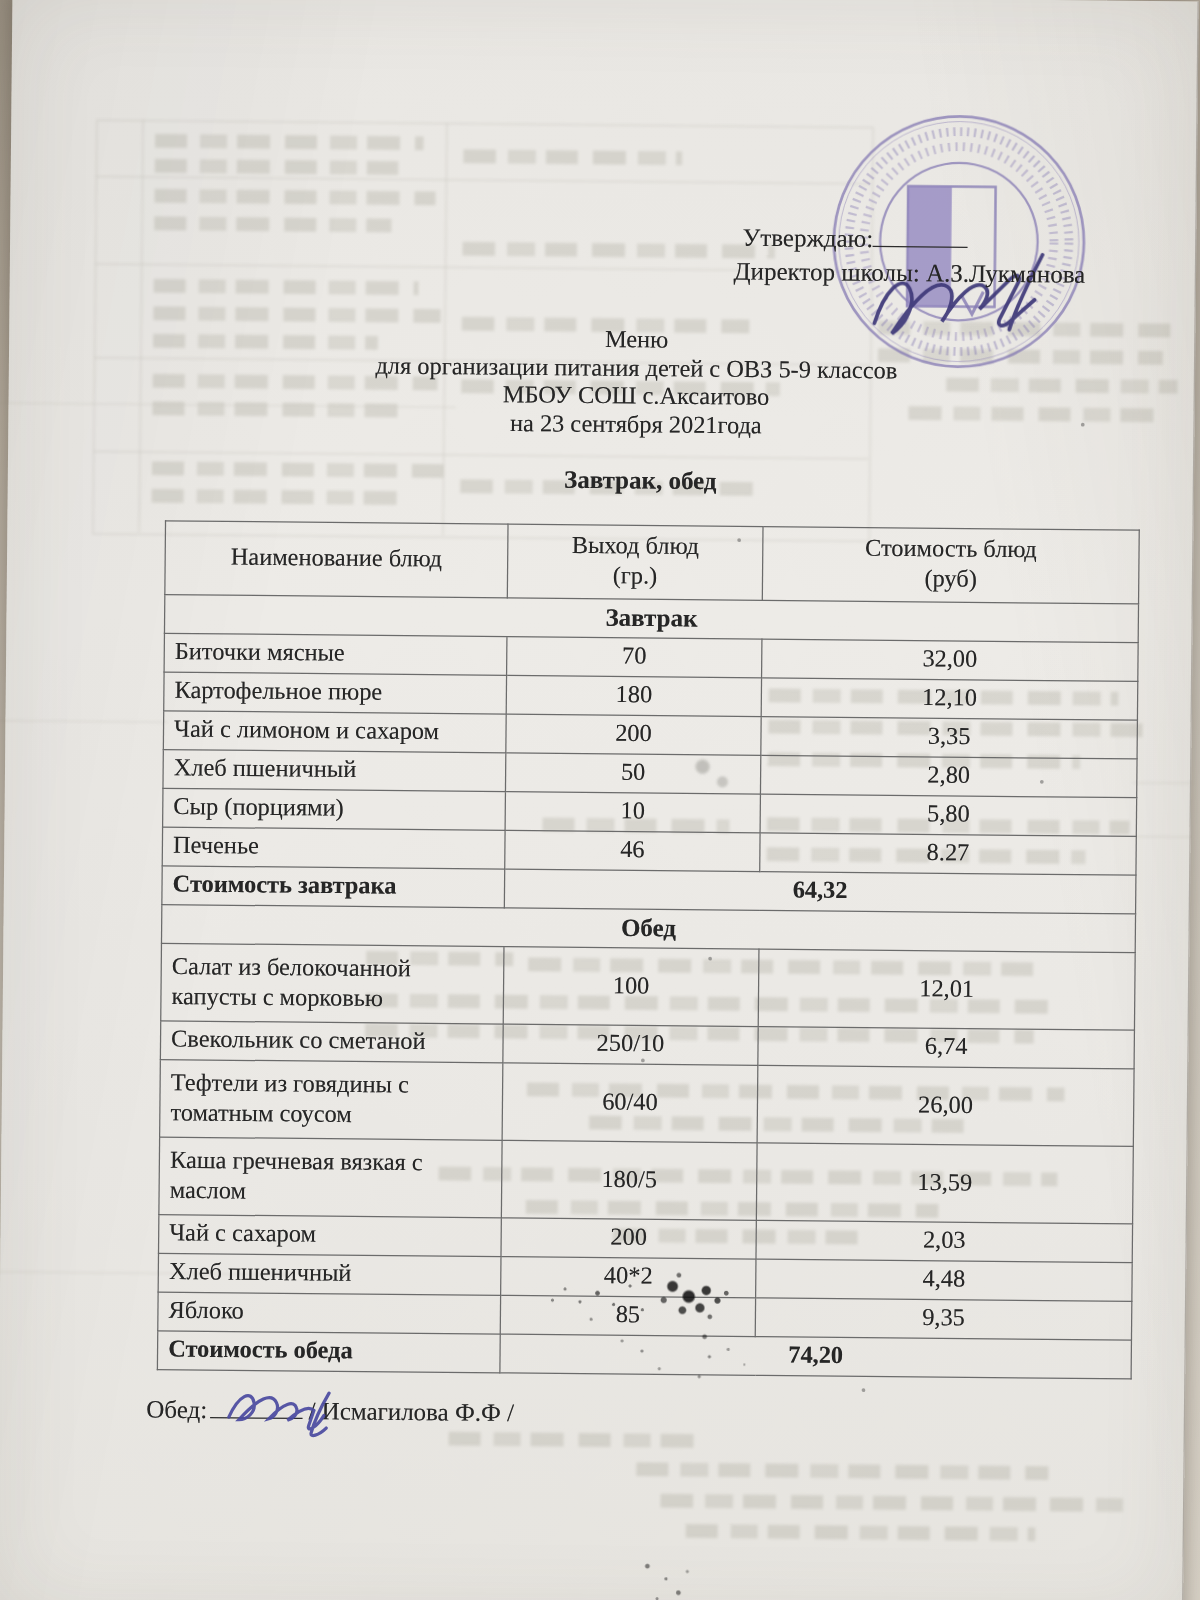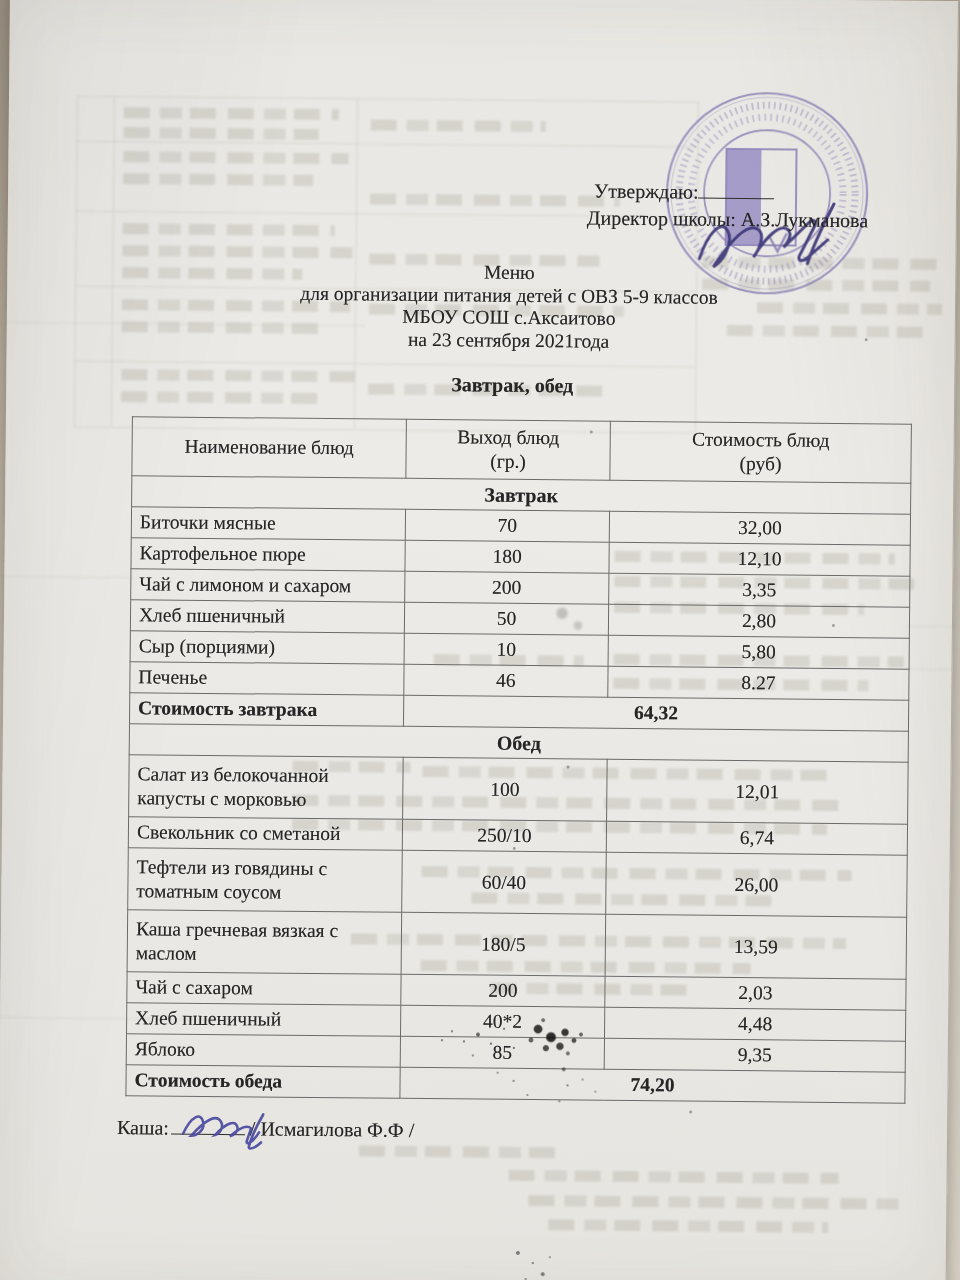--- a/index.html
+++ b/index.html
@@ -292,21 +292,21 @@
             <td class="cell-price">9,35</td>
           </tr>
           <tr style="height: 31px;">
             <td class="total-label">Стоимость обеда</td>
             <td colspan="2" class="total-value">74,20</td>
           </tr>
         </tbody>
     </table>
 
     <div class="cook ptxt">
-      <span>Каша:</span><span class="cook-underline"></span>
+      <span>Обед:</span><span class="cook-underline"></span>
       <span>/ Исмагилова Ф.Ф /</span>
       <svg class="cooksig" width="110" height="52" viewBox="0 0 110 52">
         <path d="M8,34 C16,16 26,12 28,22 C30,30 22,36 16,36 C32,18 42,14 46,22 C49,28 44,34 40,35 C52,22 60,20 62,26 C64,31 59,35 55,36 C64,28 72,24 76,28 L72,40 C70,46 78,42 84,32 M88,14 C80,28 76,38 74,46 C73,50 80,48 86,42" stroke="#4a4aa0" stroke-width="2.6" fill="none" stroke-linecap="round" opacity="0.92"></path>
       </svg>
     </div>
 
     <div class="smudge"></div>
     <div class="smudge2"></div>
     <div class="grayblob"></div>
     <div class="speck" style="left:594px;top:425px;"></div>

